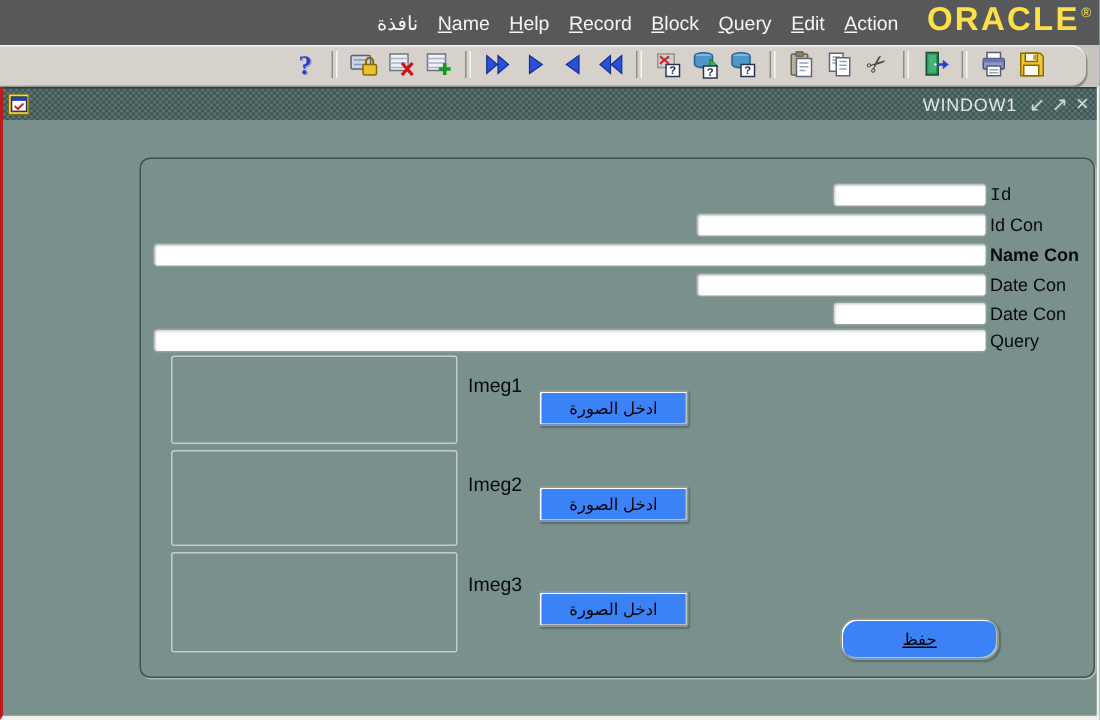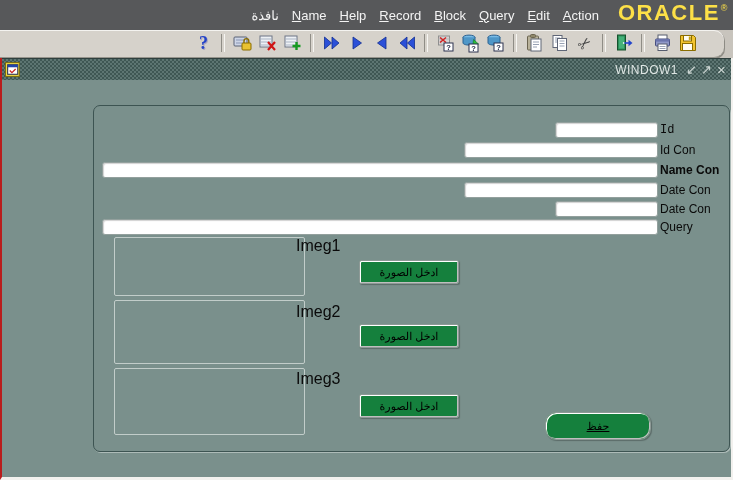--- a/index.html
+++ b/index.html
@@ -51,28 +51,28 @@
          box-shadow:1px 1px 0 rgba(235,240,238,0.45);}
 
   .fld{position:absolute;height:14px;background:#ffffff;border:1px solid #93a09d;
        border-radius:3px;box-shadow:inset 1px 1px 1px rgba(0,0,0,0.18);
        font-size:11px;padding:0 3px;box-sizing:content-box;outline:none;
        font-family:"Liberation Sans",sans-serif;}
   .flabel{position:absolute;left:658px;font-size:12px;color:#0a0a0a;white-space:nowrap;}
 
   .img-area{position:absolute;left:112px;width:189px;border:1px solid #c2cdca;
             border-radius:2px;background:transparent;}
-  .img-label{position:absolute;left:294px;font-size:16px;color:#0a0a0a;}
-
-  .form-btn{position:absolute;background:#15803d;border:1px solid #8e9996;border-radius:2px;
+  .img-label{position:absolute;left:310px;font-size:13px;color:#0a0a0a;margin-top:12px;}
+
+  .form-btn{position:absolute;background:#3b82f6;border:1px solid #8e9996;border-radius:2px;
             box-shadow:inset 1px 1px 0 #ffffff, inset -1px -1px 0 #bfbfbf, 1px 1px 1px rgba(0,0,0,0.25);
             font-size:11px;color:#000;display:flex;align-items:center;justify-content:center;
             font-family:"Liberation Sans",sans-serif;cursor:default;}
   .img-btn{left:357px;width:98px;height:22px;}
-  .save-btn{left:543px;top:332px;width:104px;height:26px;border-radius:11px;}
+  .save-btn{left:558px;top:332px;width:104px;height:26px;border-radius:11px;}
   .save-btn span{text-decoration:underline;}
 </style>
 </head>
 <body>
 
 <div id="app">
 
   <div class="menubar">
     <span class="menu-item ar">نافذة</span>
     <span class="menu-item en">Name</span>

